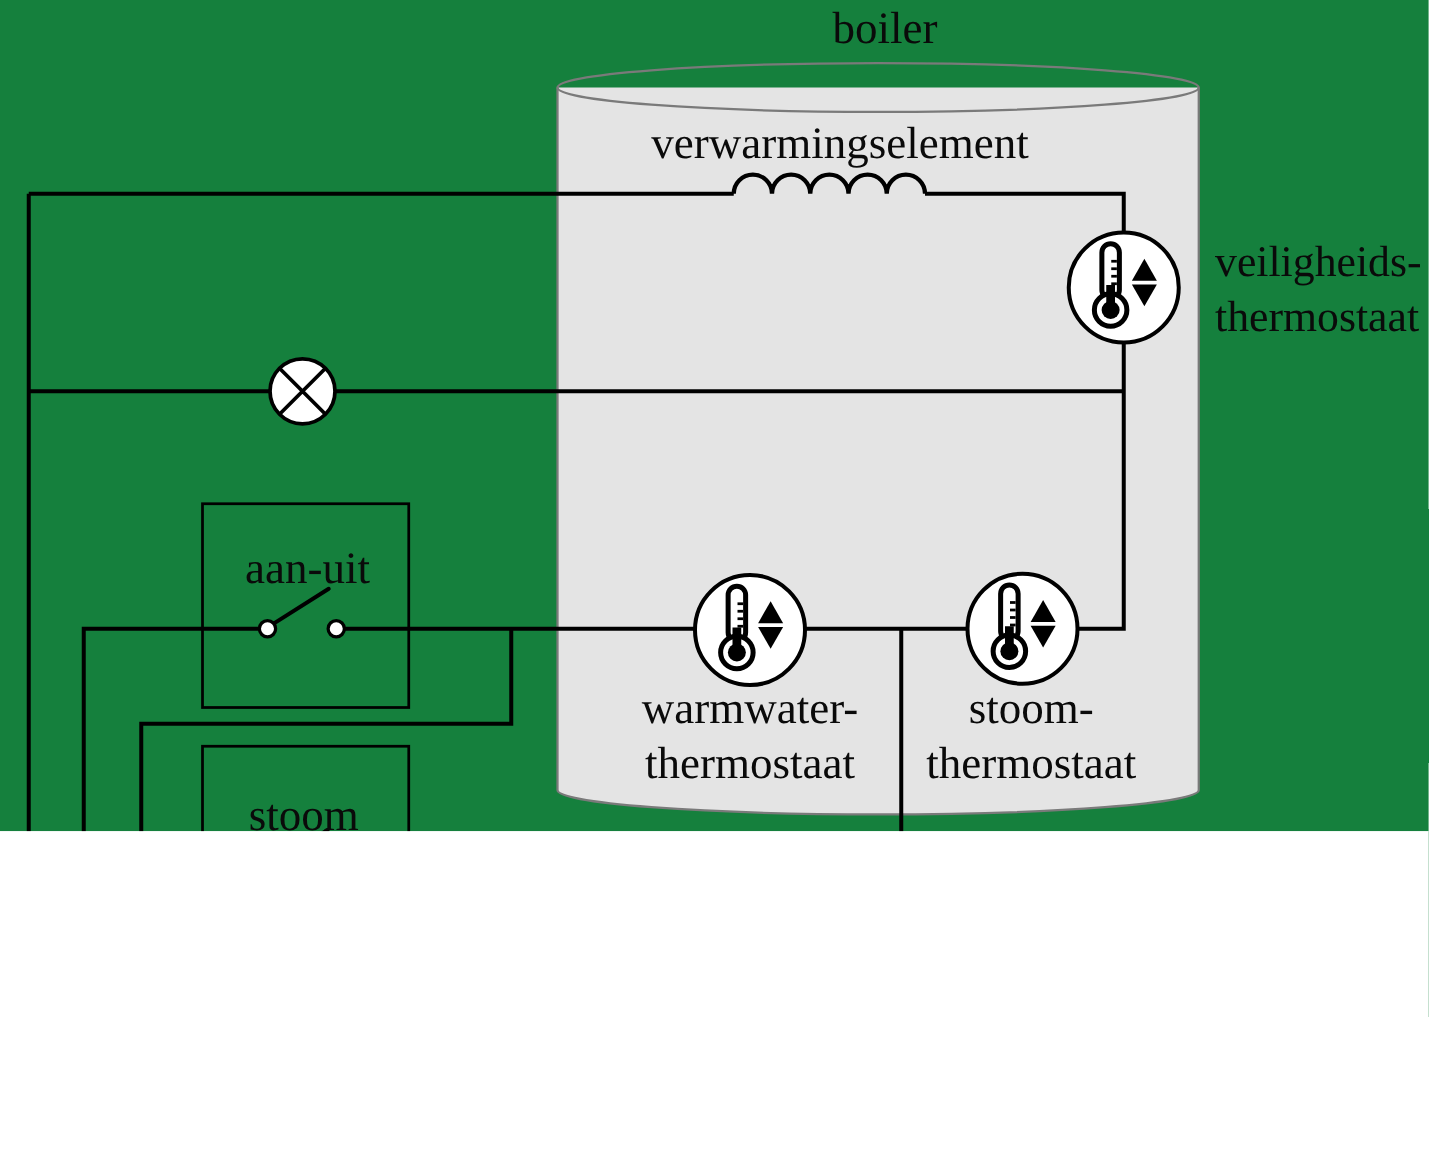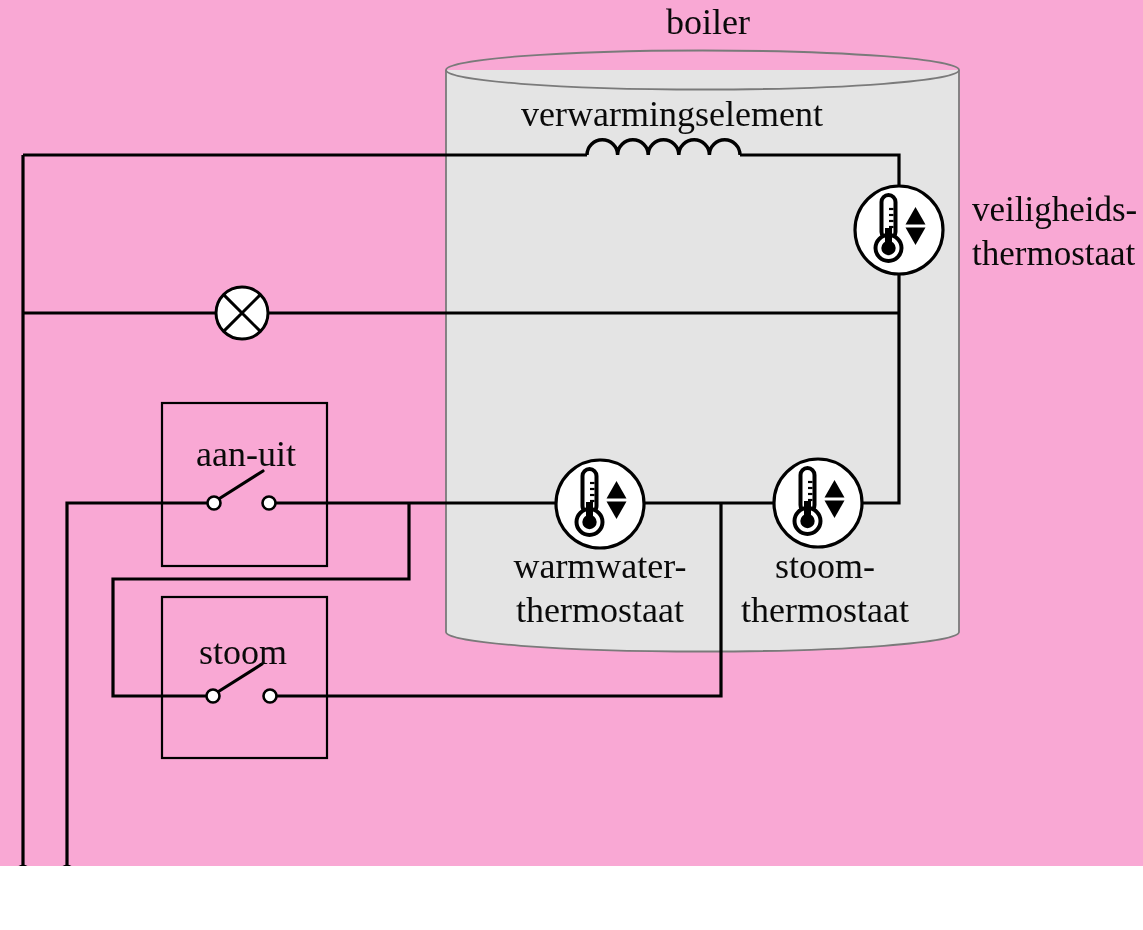--- a/index.html
+++ b/index.html
@@ -1,20 +1,20 @@
 <!DOCTYPE html>
 <html><head>
 <meta charset="utf-8">
 <style>
   html, body { margin: 0; padding: 0; background: #ffffff; }
   .stage {
     position: relative;
     width: 1143px;
-    height: 866px;
-    background: #f9a8d4;
+    height: 665px;
+    background: #15803d;
     overflow: hidden;
   }
   svg { display: block; }
   svg text {
     font-family: "Liberation Serif", "DejaVu Serif", serif;
     fill: #0a0a0a;
   }
   .wire   { stroke: #000000; stroke-width: 3.2; fill: none; }
   .coil   { stroke: #000000; stroke-width: 3.4; fill: none; }
   .boxln  { stroke: #000000; stroke-width: 2.2; fill: none; }

